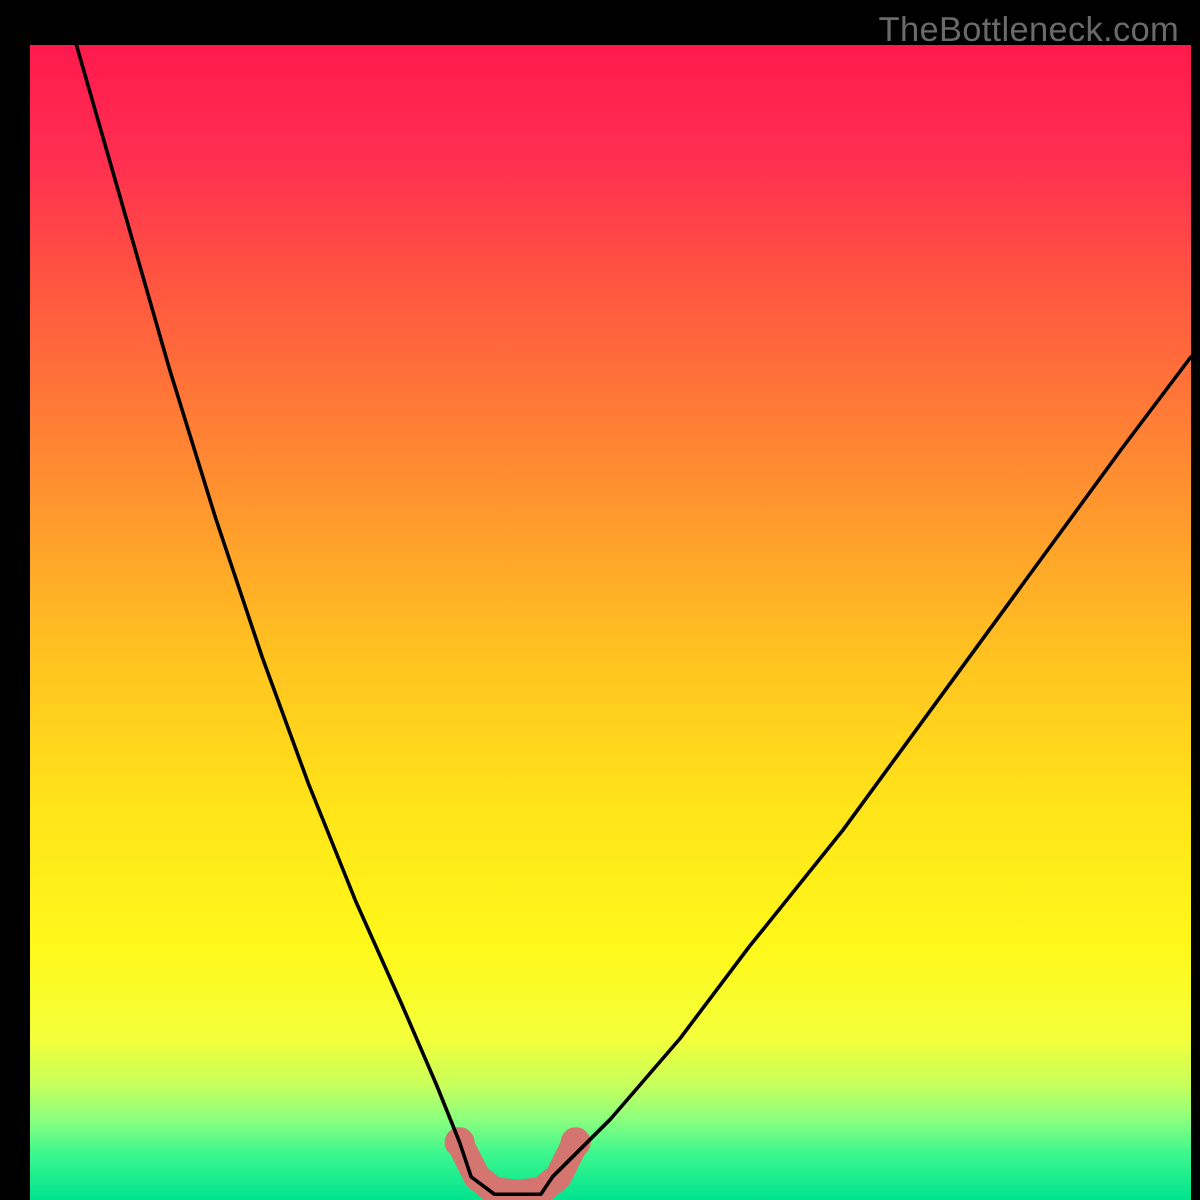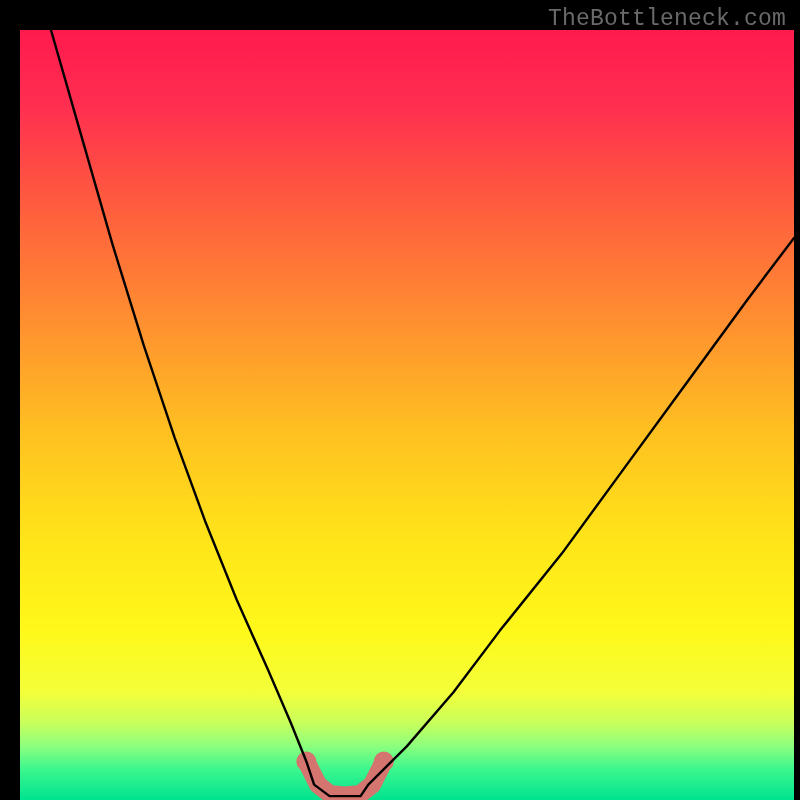--- a/index.html
+++ b/index.html
@@ -9,21 +9,20 @@
     height: 800px;
     overflow: hidden;
     background: #000;
     font-family: Arial, Helvetica, sans-serif;
   }
   .chart-container {
     position: relative;
     width: 800px;
     height: 800px;
     background: #000;
-    font-family: Liberation Mono, monospace;
   }
   .plot-area {
     position: absolute;
     box-sizing: border-box;
   }
   .gradient-bg {
     position: absolute;
     inset: 0;
   }
   .curve-svg {

